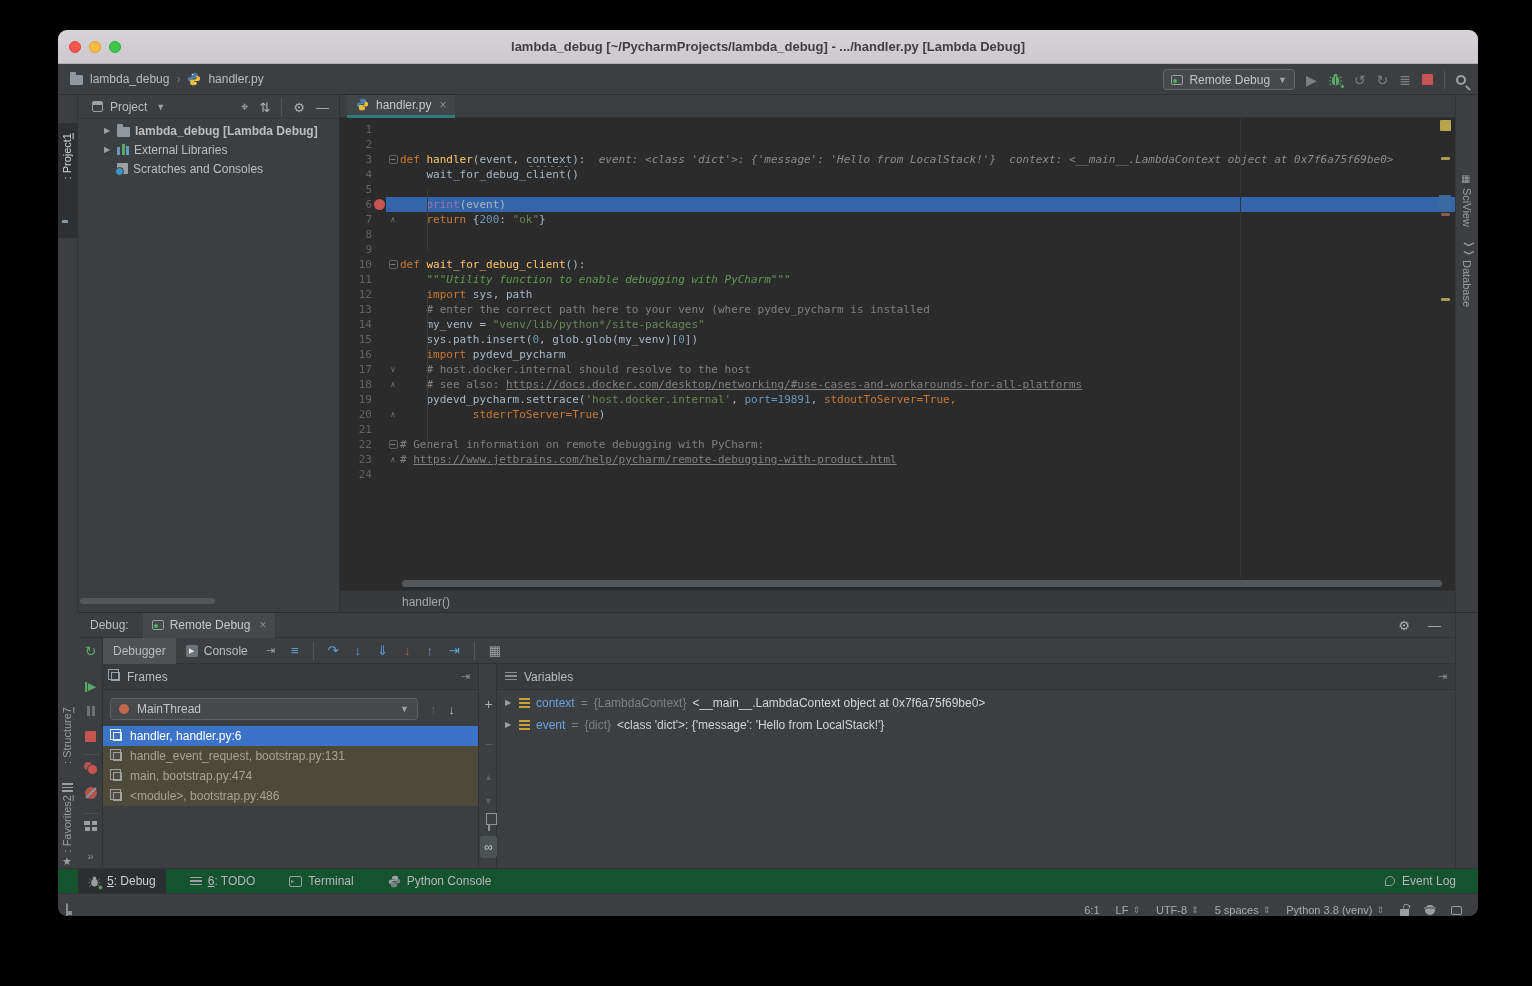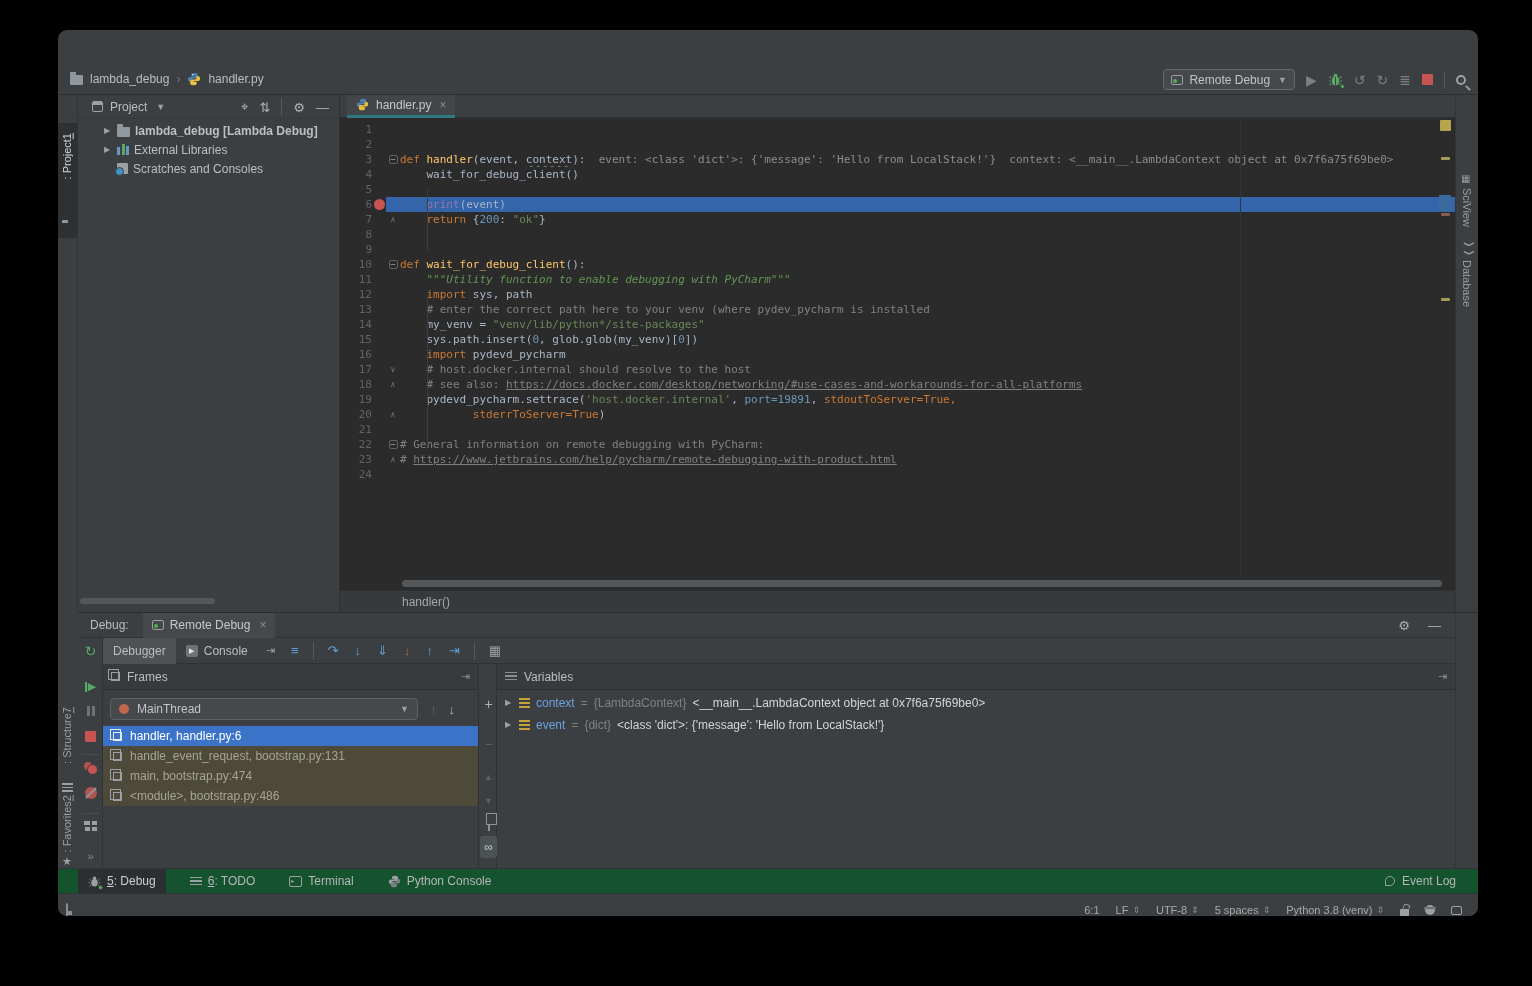--- a/index.html
+++ b/index.html
@@ -78,21 +78,21 @@
   .lfold{width:14px;flex:none;text-align:center;color:#717577;font-size:8px;line-height:15px}
   .lfold.fbox{font-size:9px;color:#9da0a2}
   .lfold.fbox i{display:inline-block;width:9px;height:9px;border:1px solid #5f6365;border-radius:2px;line-height:7px;font-style:normal;margin-top:3px}
   .lcode{flex:1;overflow:hidden}
   .cline.cur{background:linear-gradient(to right,transparent 46px,var(--execution_line) 46px)}
   .s-kw{color:var(--keyword)} .s-fn{color:var(--function_name)}
   .s-str{color:var(--string)} .s-com{color:var(--comment)}
   .s-doc{color:var(--docstring);font-style:italic}
   .s-num{color:var(--number)} .s-bi{color:var(--builtin)}
   .s-pl{color:#a9b7c6}
-  .s-hint{color:#8c8c8c;}
+  .s-hint{color:#8c8c8c;font-style:italic}
   .s-url{color:#808080;text-decoration:underline}
   .s-ctx{color:#a9b7c6;text-decoration:underline wavy rgba(170,170,170,.6);text-underline-offset:2px}
   .s-kwa{color:#cc7832}
   .iguide{position:absolute;width:1px;background:#3b3e40}
   .colguide{position:absolute;left:900px;top:23px;height:460px;width:1px;background:#333638}
   .stripeMark{position:absolute;border-radius:1px}
   .hscroll{position:absolute;left:62px;top:485px;width:1040px;height:7px;border-radius:4px;background:#5c5f61;opacity:.85}
   .ebread{position:absolute;left:0;top:495px;width:100%;height:22px;background:#373a3c;border-top:1px solid #2f3234;line-height:22px;padding-left:62px;font-size:12px;color:#a4a6a8}
 
   
@@ -174,20 +174,26 @@
   .lock-ic:before{content:'';position:absolute;width:5px;height:5px;border:1.5px solid #9da0a2;border-bottom:none;border-radius:3px 3px 0 0;top:-5px;left:3px;transform:rotate(18deg)}
   .hector-ic{width:10px;height:10px;border-radius:50%;background:#9da0a2;position:relative}
   .hector-ic:before{content:'';position:absolute;top:2px;left:-1px;width:12px;height:2px;background:#6e7275}
   .misc-ic{width:11px;height:9px;border:1.5px solid #9da0a2;border-radius:2px}
 </style>
 </head>
 <body>
 
 <div class="window">
 
+  <div class="titlebar">
+    <span class="tl r"></span>
+    <span class="tl y"></span>
+    <span class="tl g"></span>
+    <div class="wtitle">lambda_debug [~/PycharmProjects/lambda_debug] - .../handler.py [Lambda Debug]</div>
+  </div>
 
   <div class="navbar">
     <div class="crumbs">
       <span class="folder-ic"></span>
       <span>lambda_debug</span>
       <span class="crumb-sep">›</span>
       <span class="pyicon"><svg viewBox="0 0 16 16" width="14" height="14">
             <path fill="#4e7fb0" d="M8 1C5.7 1 5 1.9 5 3.2V5h3v.6H3.9C2.2 5.6 1 6.5 1 8.4c0 1.8 1.1 2.9 2.8 2.9H5V9.6C5 8.3 6 7.4 7.3 7.4h3.2c1.1 0 1.9-.8 1.9-2V3.2C12.4 1.9 11.2 1 9.9 1H8z"></path>
             <path fill="#e8bd3b" d="M8 15c2.3 0 3-.9 3-2.2V11H8v-.6h4.1c1.7 0 2.9-.9 2.9-2.8 0-1.8-1.1-2.9-2.8-2.9H11v1.7c0 1.3-1 2.2-2.3 2.2H5.5c-1.1 0-1.9.8-1.9 2v2.2C3.6 14.1 4.8 15 6.1 15H8z"></path>
             <circle cx="6.4" cy="3.1" r=".7" fill="#fff"></circle>

